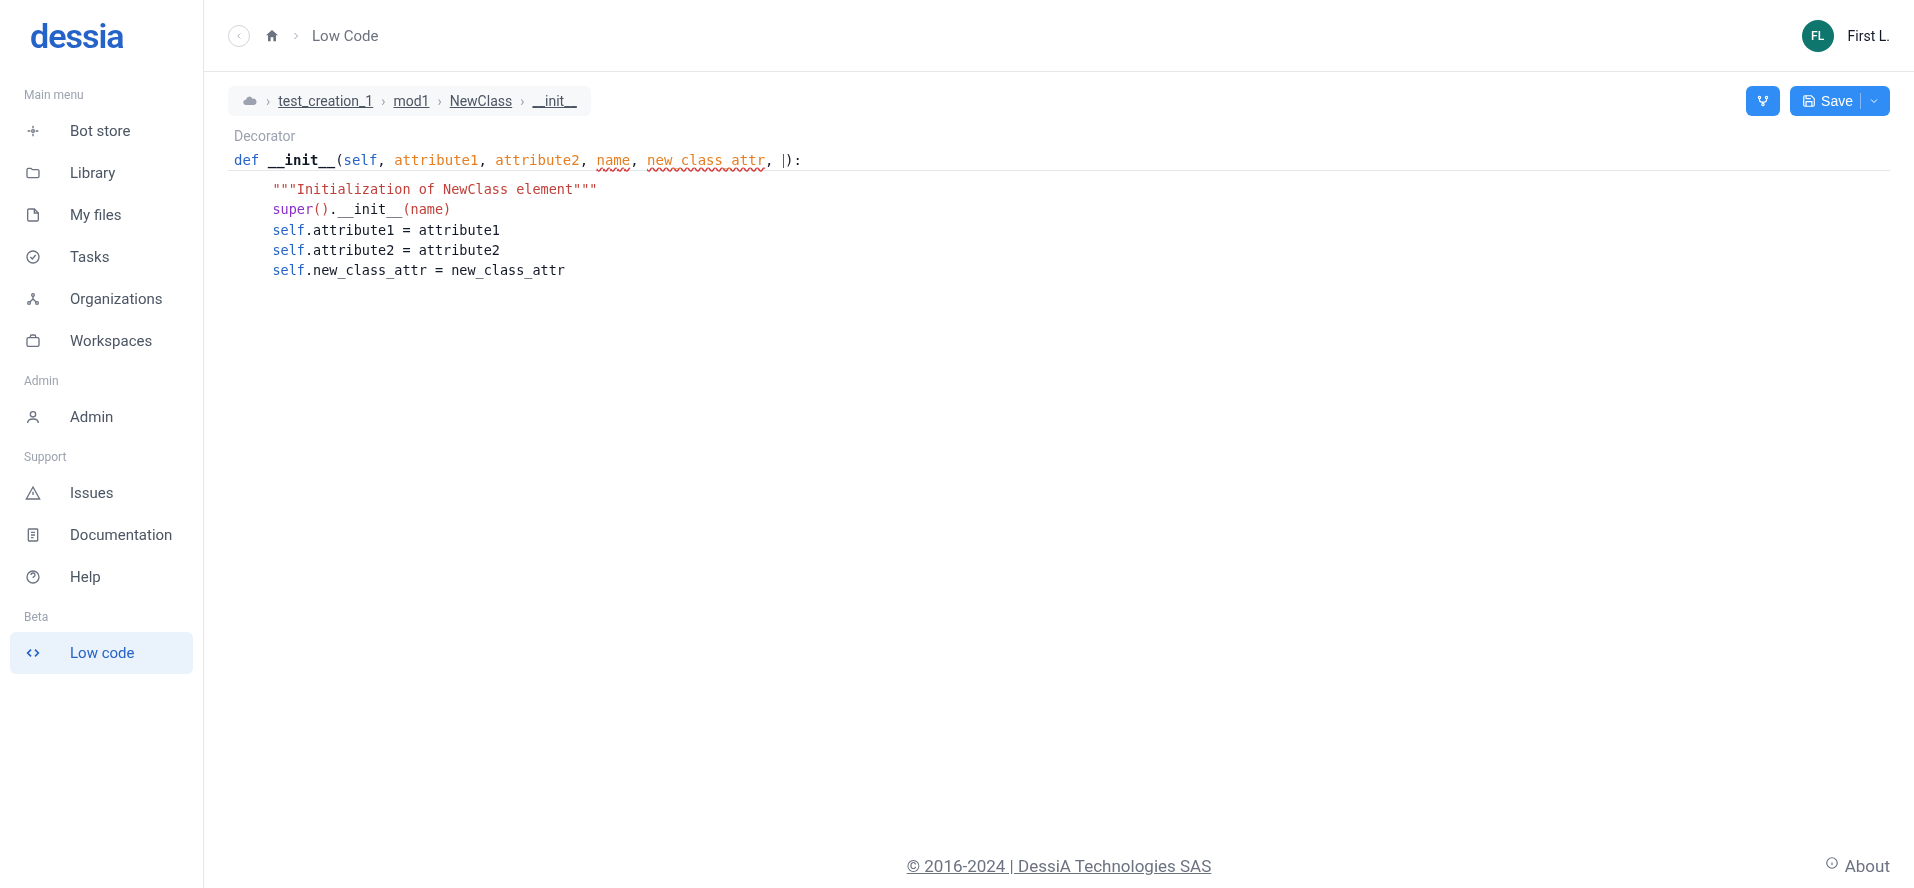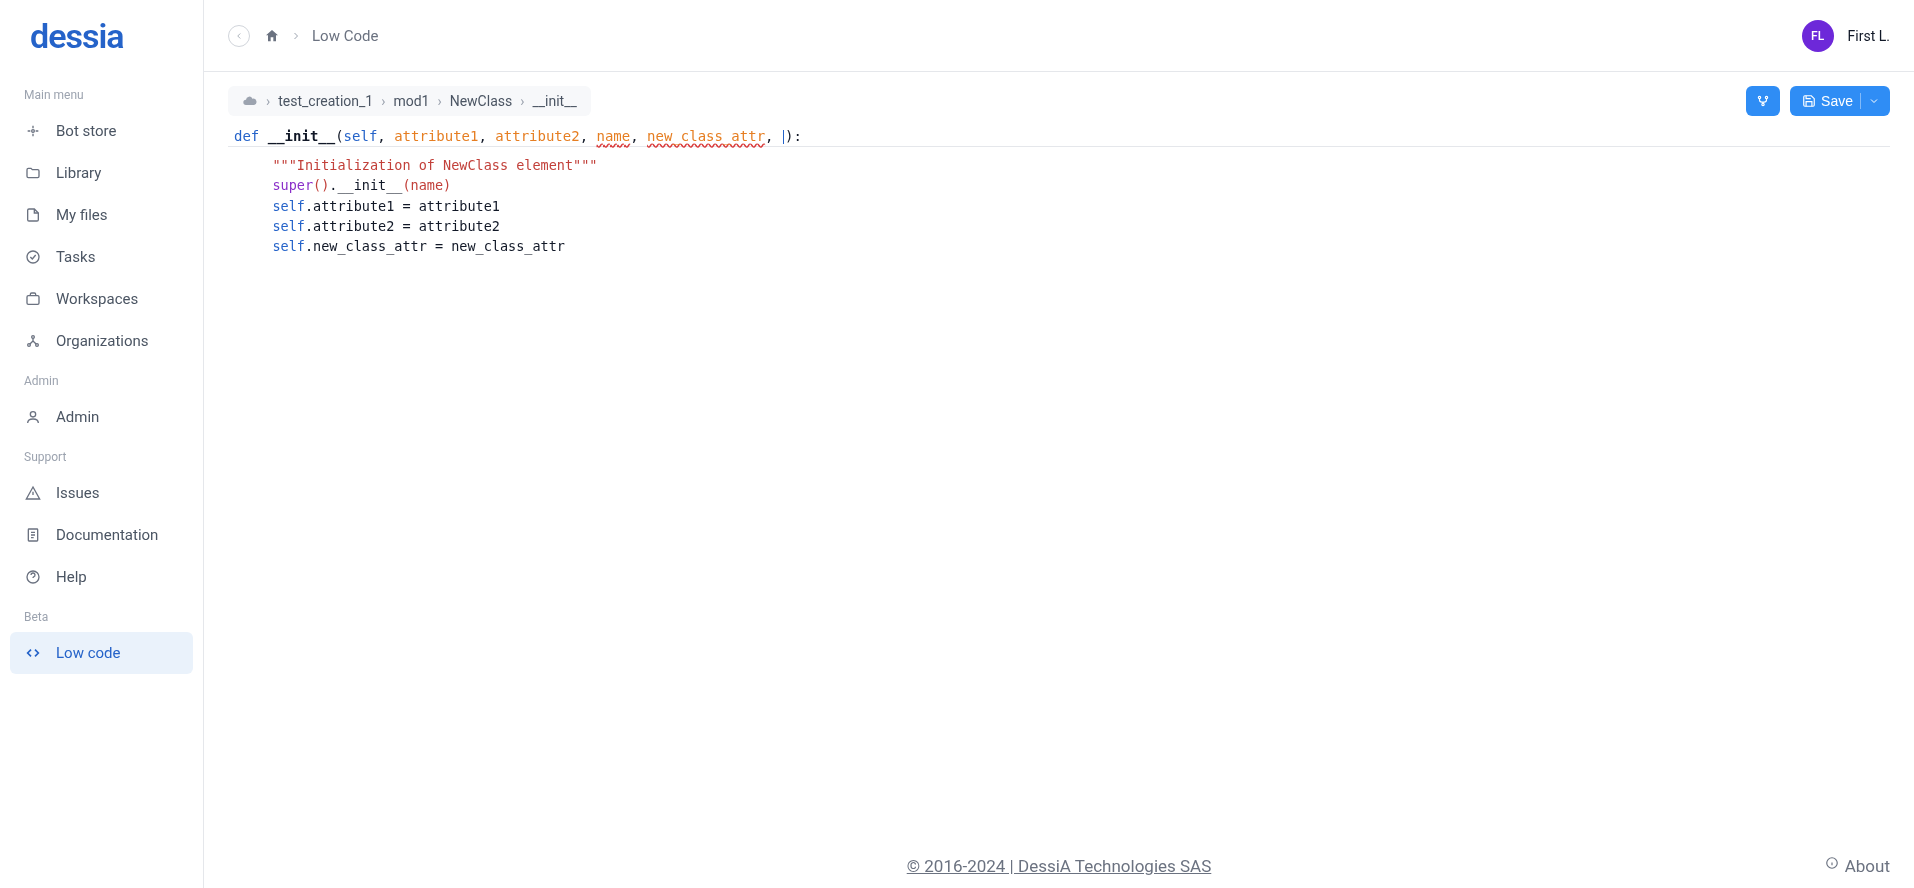--- a/index.html
+++ b/index.html
@@ -31,21 +31,21 @@
       letter-spacing: -1px;
     }
     .section-label {
       font-size: 12px;
       color: #9ca3af;
       padding: 12px 24px 8px;
     }
     .nav-item {
       display: flex;
       align-items: center;
-      gap: 14px;
+      gap: 28px;
       padding: 12px 24px;
       color: #4b5563;
       cursor: pointer;
       font-size: 15px;
     }
     .nav-item.active {
       background: #eaf2fb;
       color: #2563c9;
       margin: 0 10px;
       border-radius: 6px;
@@ -75,21 +75,21 @@
       align-items: center;
       justify-content: center;
       color: #9ca3af;
       cursor: pointer;
     }
     .header-crumbs { display: flex; align-items: center; gap: 10px; color: #6b7280; font-size: 15px; }
     .header-crumbs .home-ic { color: #6b7280; display: flex; align-items: center; }
     .header-spacer { flex: 1; }
     .avatar {
       width: 32px; height: 32px;
-      background: #6d28d9;
+      background: #0f766e;
       border-radius: 50%;
       color: #fff;
       display: flex;
       align-items: center;
       justify-content: center;
       font-size: 12px;
       font-weight: 500;
     }
     .username { font-size: 14px; color: #111827; }
 
@@ -105,21 +105,21 @@
       display: flex;
       align-items: center;
       gap: 8px;
       background: #f7f8fa;
       border-radius: 6px;
       padding: 7px 14px;
       color: #6b7280;
       font-size: 14px;
     }
     .crumbs2 .chev { color: #9ca3af; }
-    .crumbs2 .crumb-link { color: #4b5563; }
+    .crumbs2 .crumb-link { color: #4b5563; text-decoration: underline; }
     .toolbar-spacer { flex: 1; }
     .fork-btn {
       background: #2f8df5;
       color: #fff;
       border: none;
       border-radius: 6px;
       width: 34px;
       height: 30px;
       display: flex;
       align-items: center;
@@ -250,36 +250,36 @@
             <path d="M8 12l3 3 5-6"></path>
           </svg>
       </span>
       <span>Tasks</span>
     </div>
 
 
     <div class="nav-item">
       <span class="icon">
         <svg width="16" height="16" viewBox="0 0 24 24" fill="none" stroke="currentColor" stroke-width="2">
-            <rect x="3" y="7" width="18" height="13" rx="2"></rect>
-            <path d="M8 7V5a2 2 0 0 1 2-2h4a2 2 0 0 1 2 2v2"></path>
-          </svg>
-      </span>
-      <span>Workspaces</span>
-    </div>
-    <div class="nav-item">
-      <span class="icon">
-        <svg width="16" height="16" viewBox="0 0 24 24" fill="none" stroke="currentColor" stroke-width="2">
             <circle cx="12" cy="6" r="2"></circle>
             <circle cx="6" cy="18" r="2"></circle>
             <circle cx="18" cy="18" r="2"></circle>
             <path d="M12 8v4M12 12l-5 5M12 12l5 5"></path>
           </svg>
       </span>
       <span>Organizations</span>
+    </div>
+    <div class="nav-item">
+      <span class="icon">
+        <svg width="16" height="16" viewBox="0 0 24 24" fill="none" stroke="currentColor" stroke-width="2">
+            <rect x="3" y="7" width="18" height="13" rx="2"></rect>
+            <path d="M8 7V5a2 2 0 0 1 2-2h4a2 2 0 0 1 2 2v2"></path>
+          </svg>
+      </span>
+      <span>Workspaces</span>
     </div>
 
     <div class="section-label">Admin</div>
 
     <div class="nav-item">
       <span class="icon">
         <svg width="16" height="16" viewBox="0 0 24 24" fill="none" stroke="currentColor" stroke-width="2">
             <circle cx="12" cy="8" r="4"></circle>
             <path d="M4 21c0-4 4-6 8-6s8 2 8 6"></path>
           </svg>
@@ -389,20 +389,21 @@
             </svg>
           <span>Save</span>
           <span class="div"></span>
           <svg width="12" height="12" viewBox="0 0 24 24" fill="none" stroke="currentColor" stroke-width="2">
               <path d="M6 9l6 6 6-6"></path>
             </svg>
         </button>
       </div>
 
       <div class="editor-wrap">
+        <div class="decorator-label">Decorator</div>
         <div class="signature">
           <span class="kw-def">def</span>
           <span> </span>
           <span class="fn-name">__init__</span><span class="paren">(</span><span class="arg-self">self</span><span class="comma">, </span><span class="arg">attribute1</span><span class="comma">, </span><span class="arg">attribute2</span><span class="comma">, </span><span class="arg-warn">name</span><span class="comma">, </span><span class="arg-warn">new_class_attr</span><span class="comma">, </span><span class="cursor-mark"></span><span class="paren">):</span>
         </div>
         <div class="code-area"><span>   </span><span class="tok-str">"""Initialization of NewClass element"""</span>
 <span>   </span><span class="tok-kw">super</span><span class="tok-paren">()</span><span class="tok-name">.__init__</span><span class="tok-paren">(name)</span>
 <span>   </span><span class="tok-self">self</span><span class="tok-name">.attribute1 = attribute1</span>
 <span>   </span><span class="tok-self">self</span><span class="tok-name">.attribute2 = attribute2</span>
 <span>   </span><span class="tok-self">self</span><span class="tok-name">.new_class_attr = new_class_attr</span>

